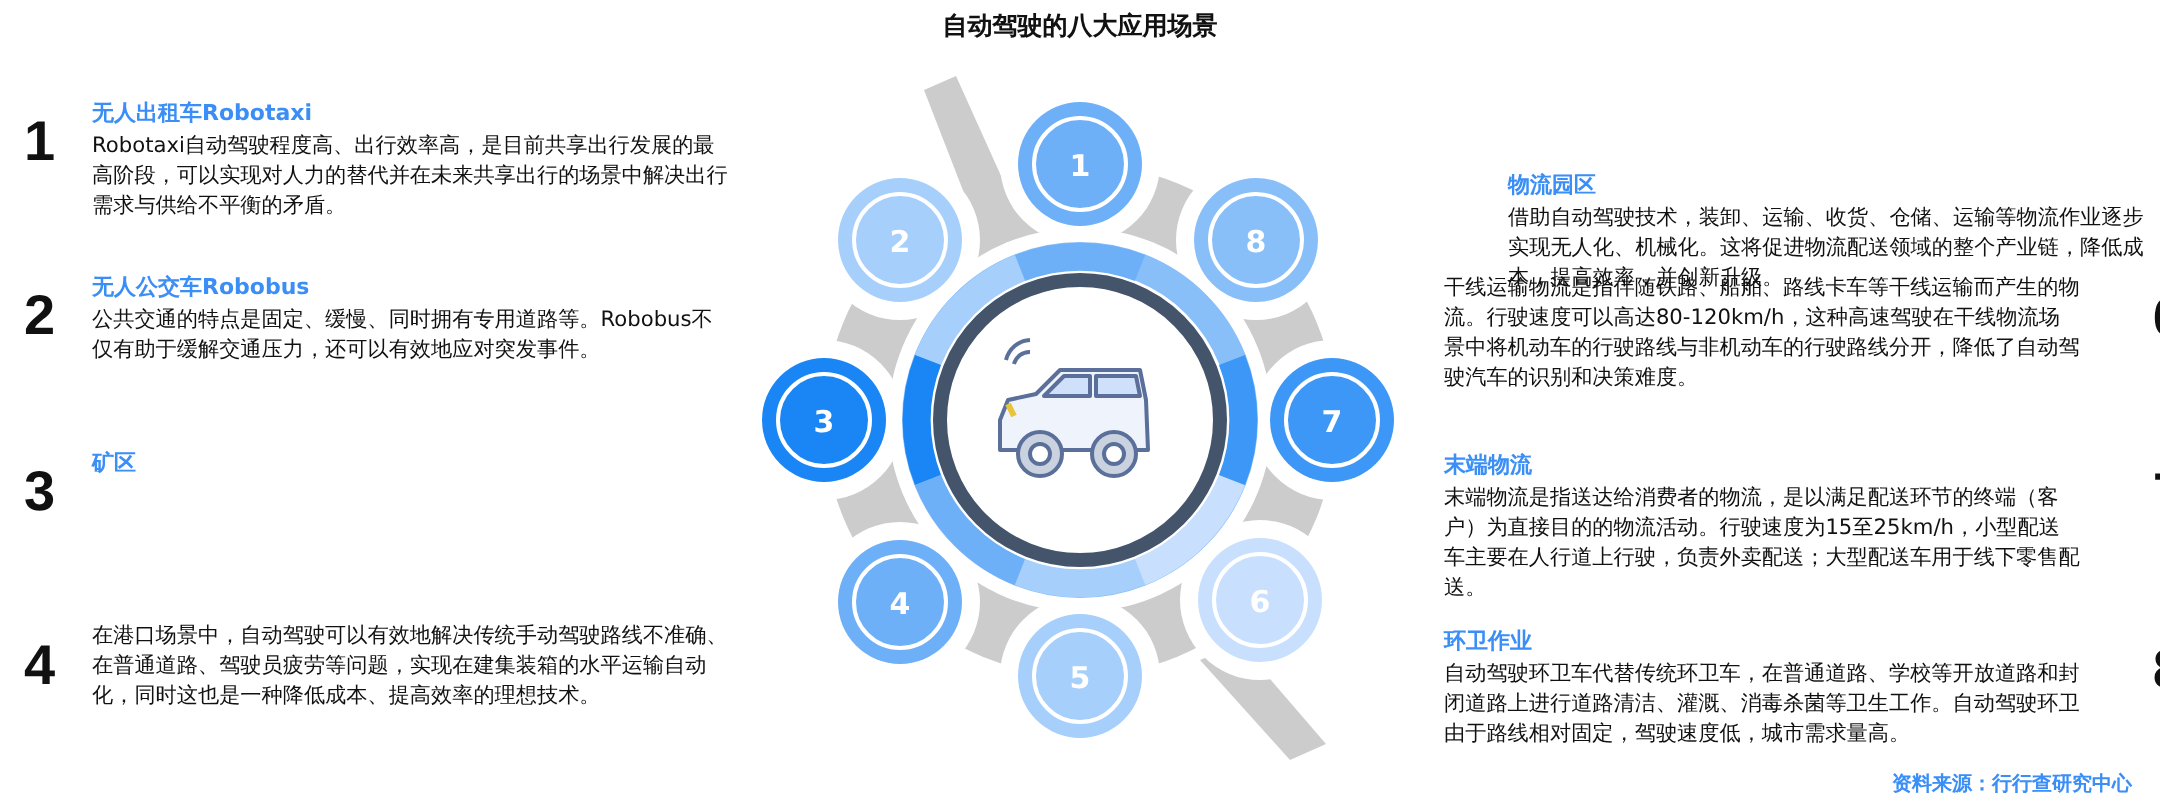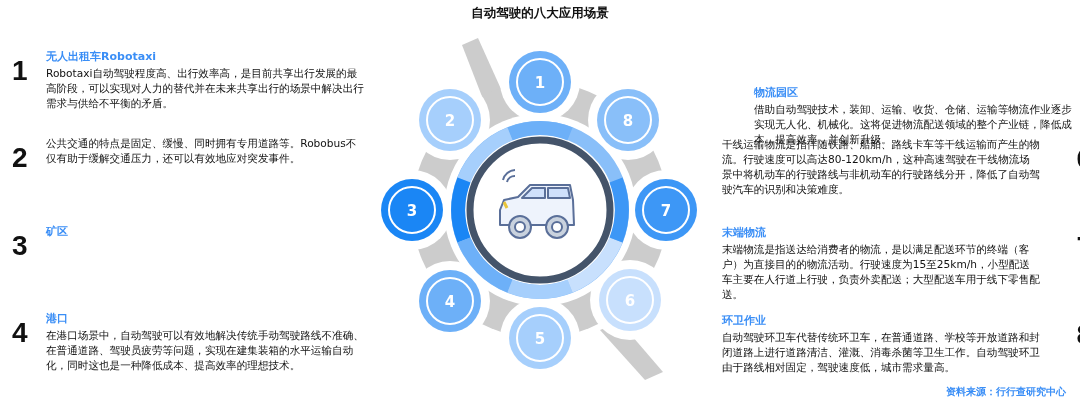--- a/index.html
+++ b/index.html
@@ -22,29 +22,29 @@
 
 <div class="title">自动驾驶的八大应用场景</div>
 
 <div class="item left" style="left:46px; top:49px;">
   <div class="num">1</div>
   <div class="head">无人出租车Robotaxi</div>
   <div class="body">Robotaxi自动驾驶程度高、出行效率高，是目前共享出行发展的最高阶段，可以实现对人力的替代并在未来共享出行的场景中解决出行需求与供给不平衡的矛盾。</div>
 </div>
 <div class="item left" style="left:46px; top:136px;">
   <div class="num">2</div>
+  <div class="head">无人公交车Robobus</div>
   <div class="body">公共交通的特点是固定、缓慢、同时拥有专用道路等。Robobus不仅有助于缓解交通压力，还可以有效地应对突发事件。</div>
 </div>
 <div class="item left" style="left:46px; top:224px;">
   <div class="num">3</div>
   <div class="head">矿区</div>
 </div>
 <div class="item left" style="left:46px; top:311px;">
   <div class="num">4</div>
-  <div class="head">港口</div>
   <div class="body">在港口场景中，自动驾驶可以有效地解决传统手动驾驶路线不准确、在普通道路、驾驶员疲劳等问题，实现在建集装箱的水平运输自动化，同时这也是一种降低成本、提高效率的理想技术。</div>
 </div>
 
 <div class="item right" style="left:754px; top:45px;margin-top:40px;">
   <div class="num">5</div>
   <div class="head">物流园区</div>
   <div class="body">借助自动驾驶技术，装卸、运输、收货、仓储、运输等物流作业逐步实现无人化、机械化。这将促进物流配送领域的整个产业链，降低成本，提高效率，并创新升级。</div>
 </div>
 <div class="item right" style="left:722px; top:137px;">
   <div class="num">6</div>

